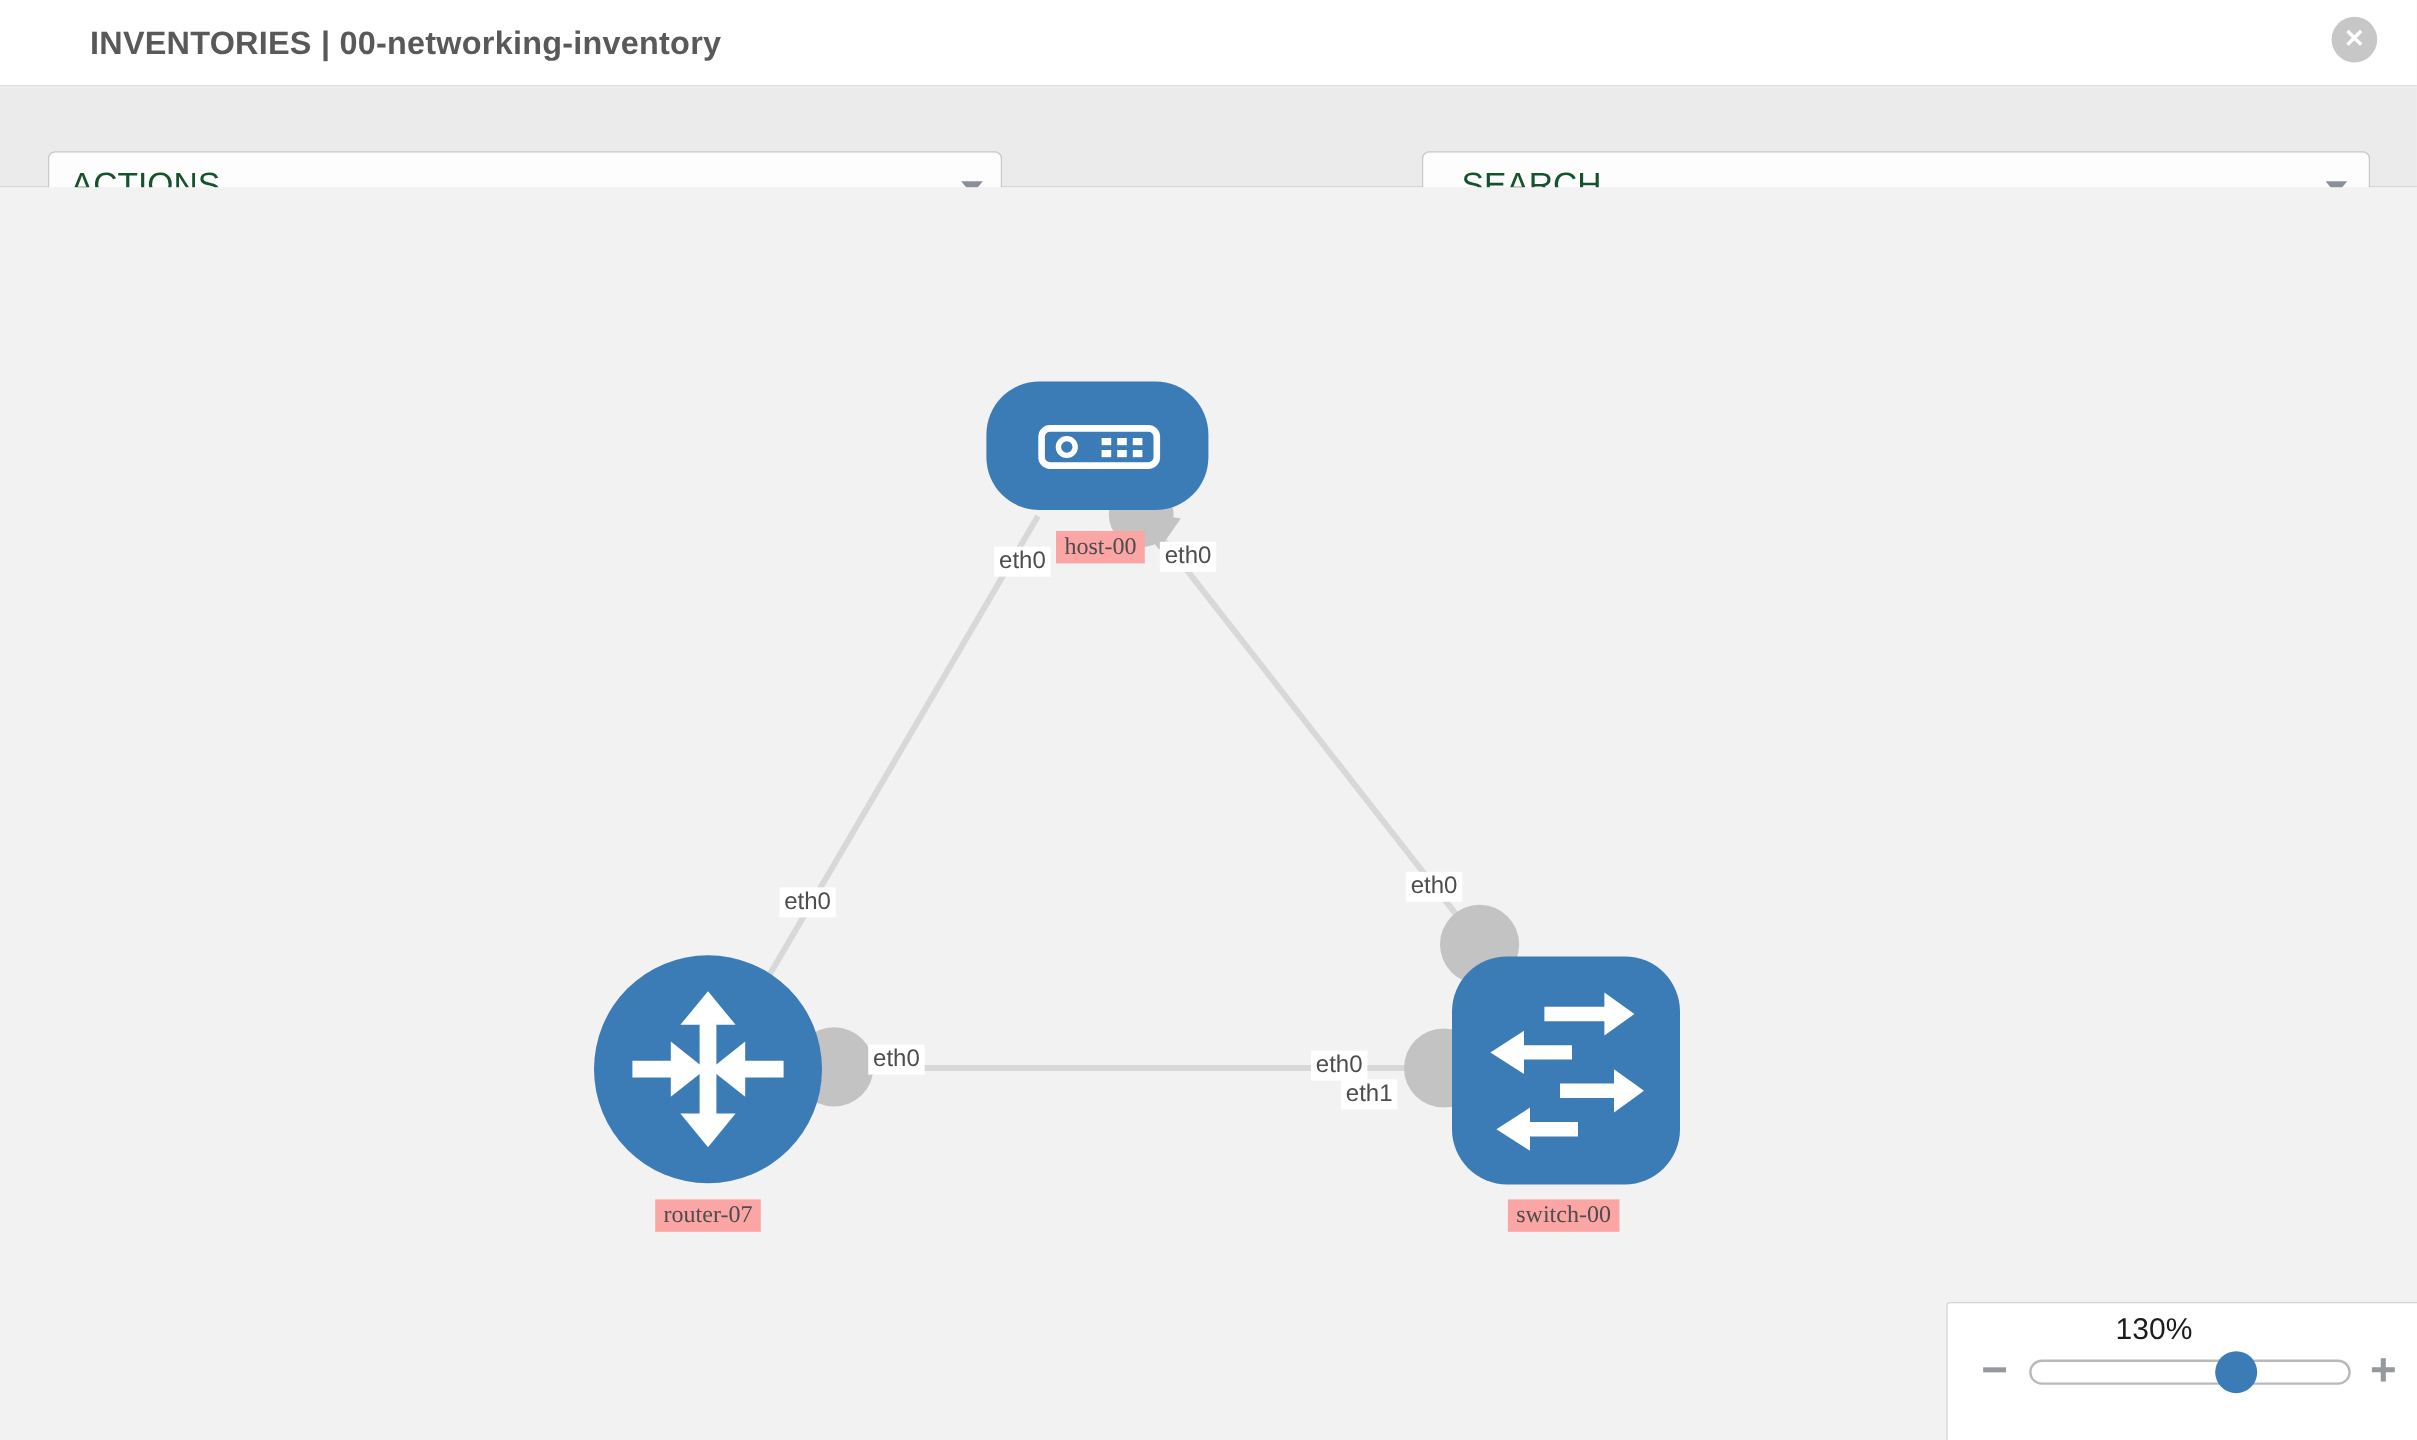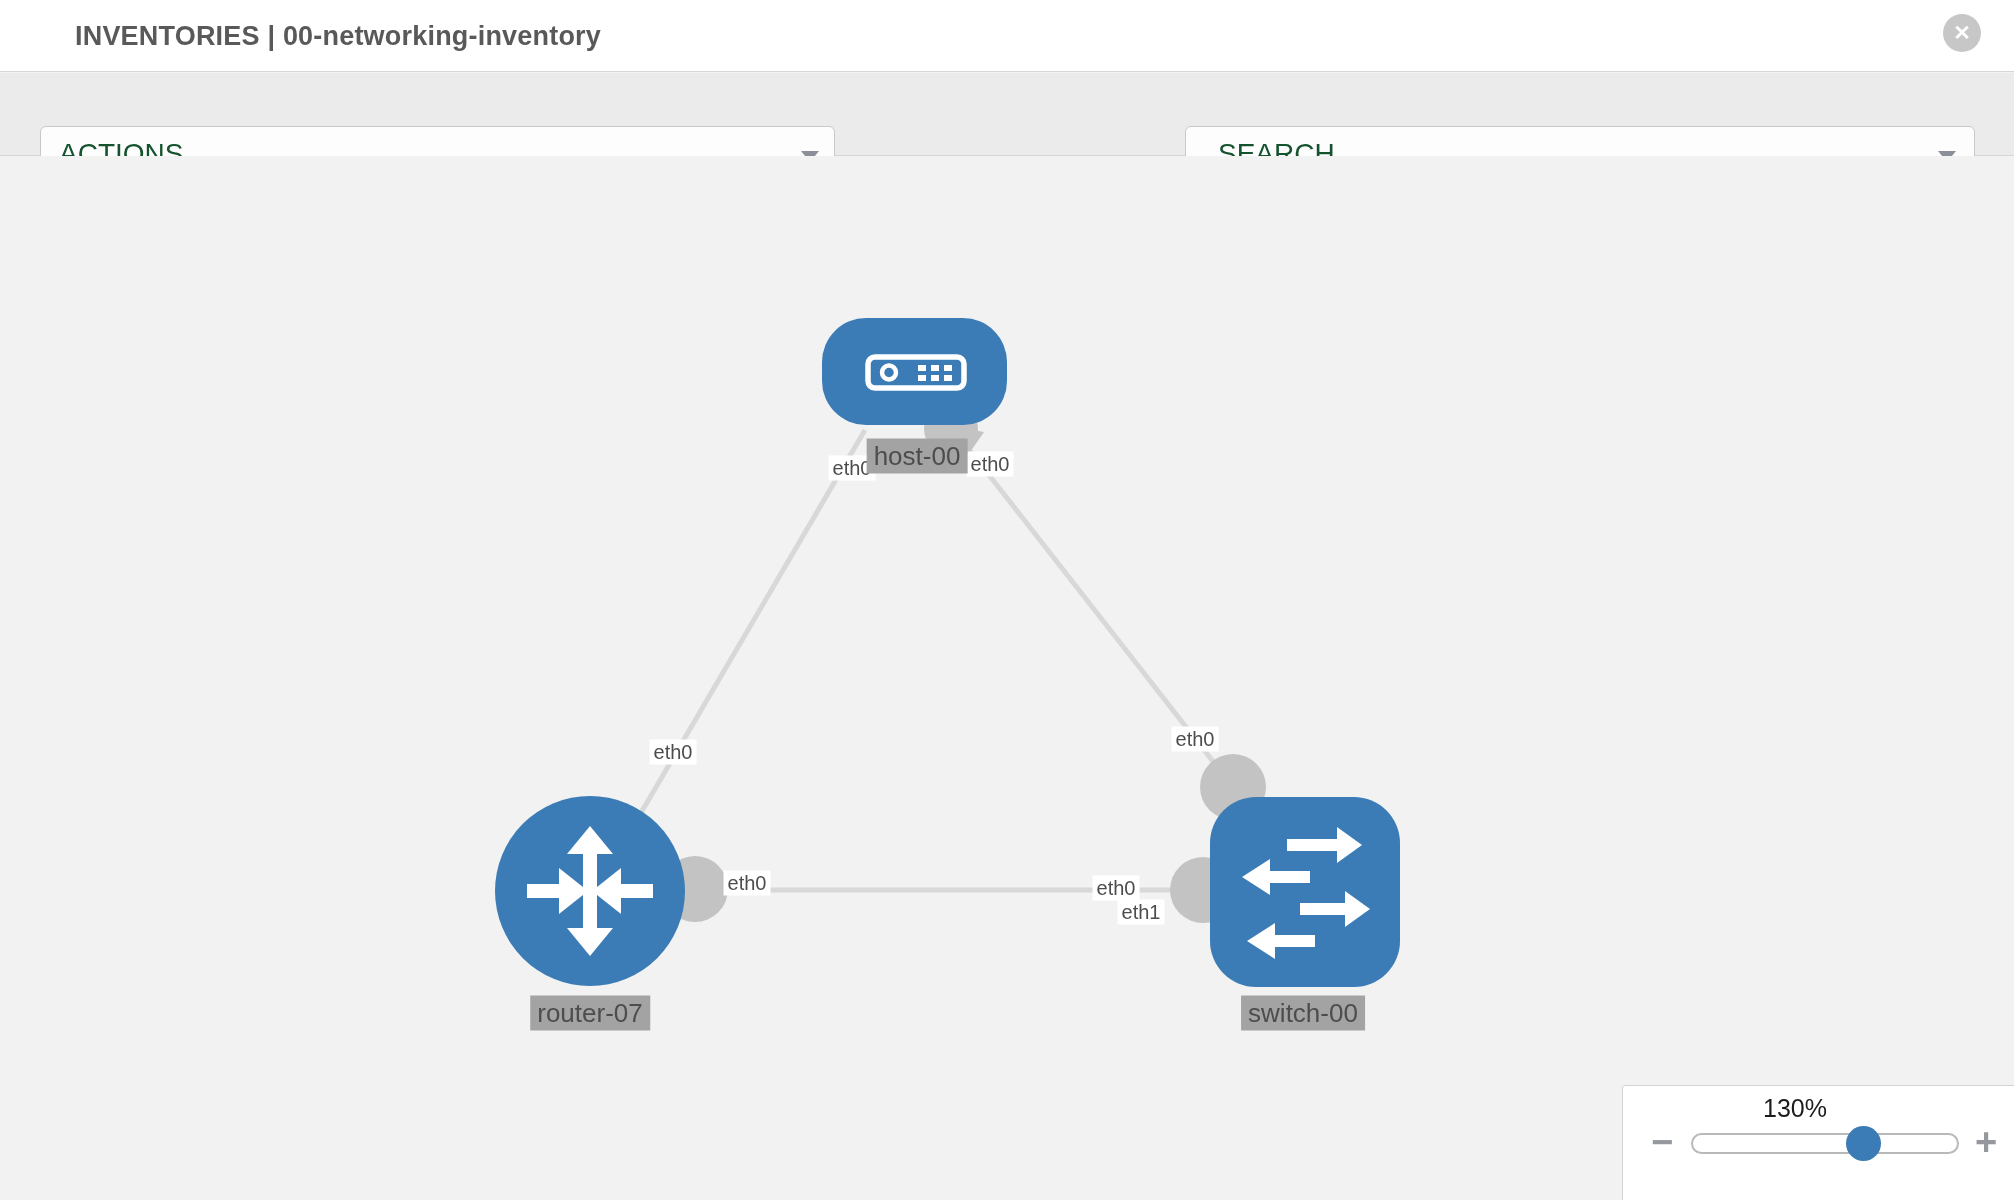--- a/index.html
+++ b/index.html
@@ -31,22 +31,22 @@
   
   .canvas { position:absolute; left:0; top:156px; width:2014px; height:1044px;
     background:#f2f2f2; }
   .canvas svg.wires { position:absolute; left:0; top:0; }
 
   .node { position:absolute; background:#3b7cb6; z-index:2; cursor:pointer; }
   .node-host   { left:822px;  top:162px; width:185px; height:107px; border-radius:44px; }
   .node-router { left:495px;  top:640px; width:190px; height:190px; border-radius:50%; }
   .node-switch { left:1210px; top:641px; width:190px; height:190px; border-radius:46px; }
 
-  .nlabel { position:absolute; transform:translate(-50%,-50%); background:#a3a3a3;
-    color:#4d4d4d; font-size:26px; padding:2px 7px; white-space:nowrap; z-index:3; }
+  .nlabel { position:absolute; transform:translate(-50%,-50%); background:#fca5a5;
+    color:#4d4d4d; font-size:20px; padding:2px 7px; white-space:nowrap; z-index:3;font-family:Liberation Serif, serif; }
   .ilabel { position:absolute; transform:translate(-50%,-50%); background:#ffffff;
     color:#4d4d4d; font-size:20px; padding:1px 4px; white-space:nowrap; z-index:3; }
 
   
   .zoom-panel { position:absolute; left:1622px; top:1085px; width:412px; height:135px;
     background:#ffffff; border:1px solid #d3d3d3; border-radius:3px; z-index:5; }
   .zoom-level { position:absolute; left:140px; top:8px; width:130px; text-align:left;
     font-size:25px; color:#1c1c1c; }
   .zoom-minus, .zoom-plus { position:absolute; top:36px; font-size:38px; font-weight:bold;
     color:#95989d; cursor:pointer; line-height:40px; }

